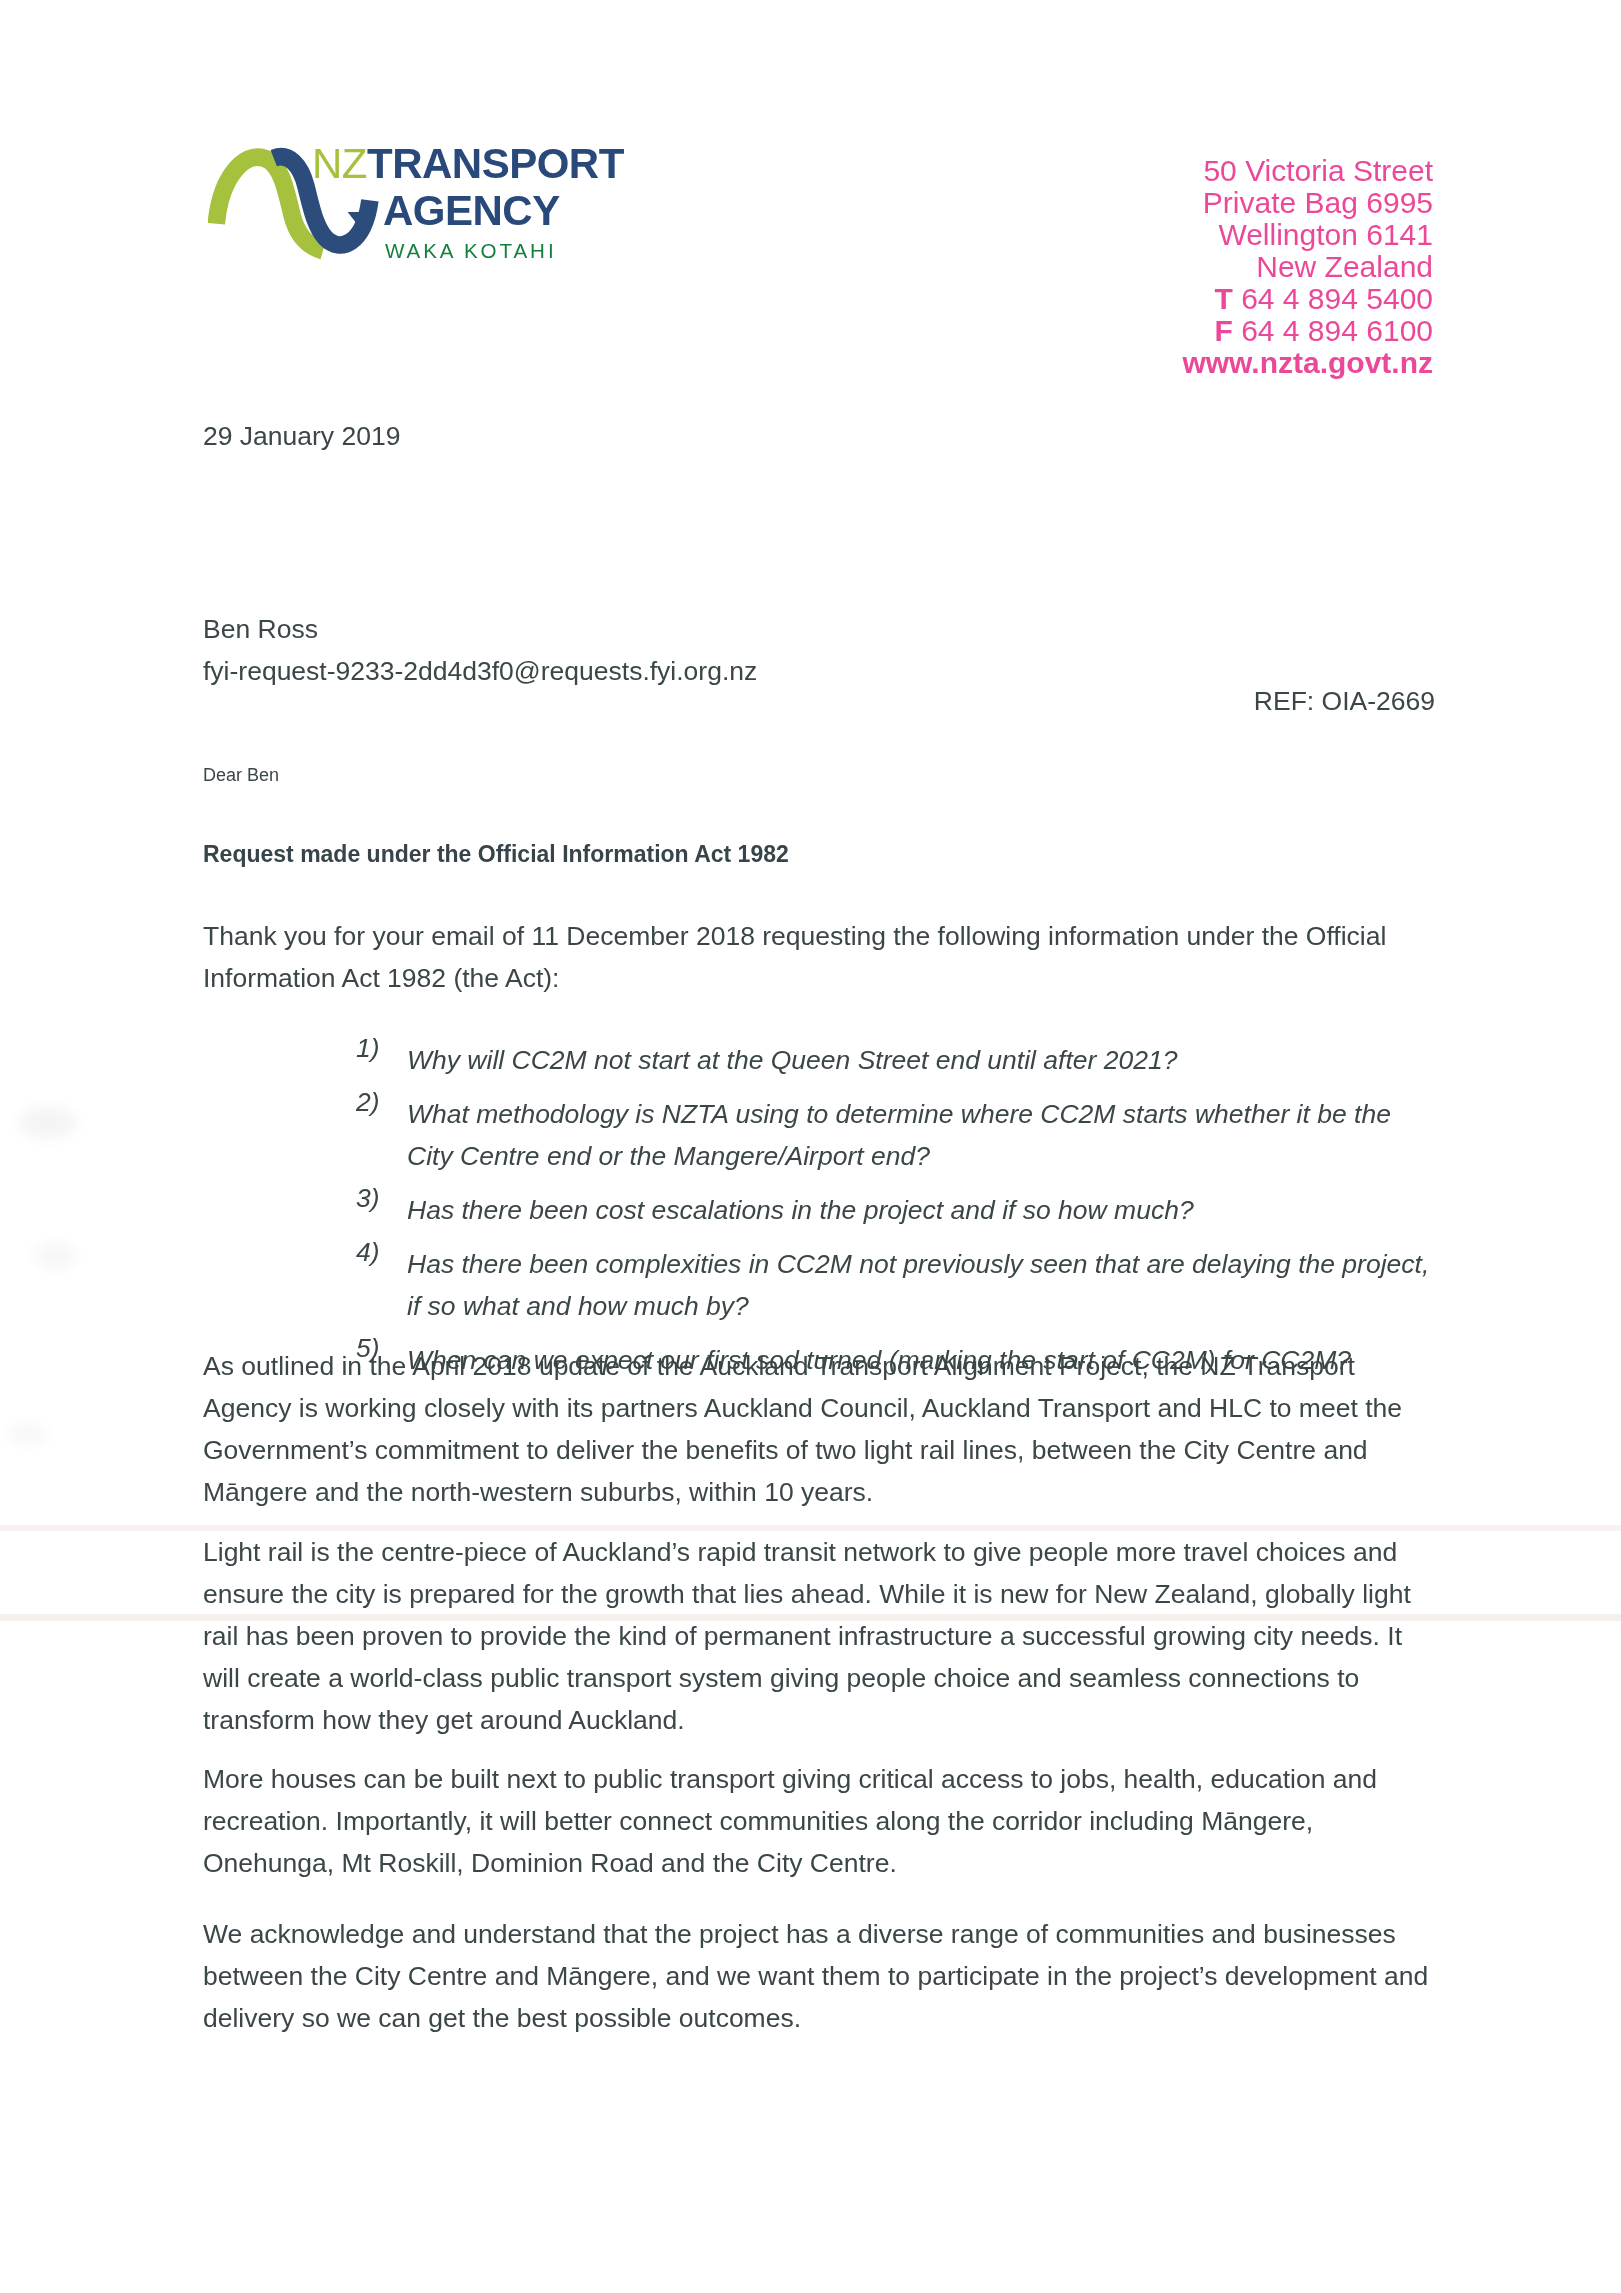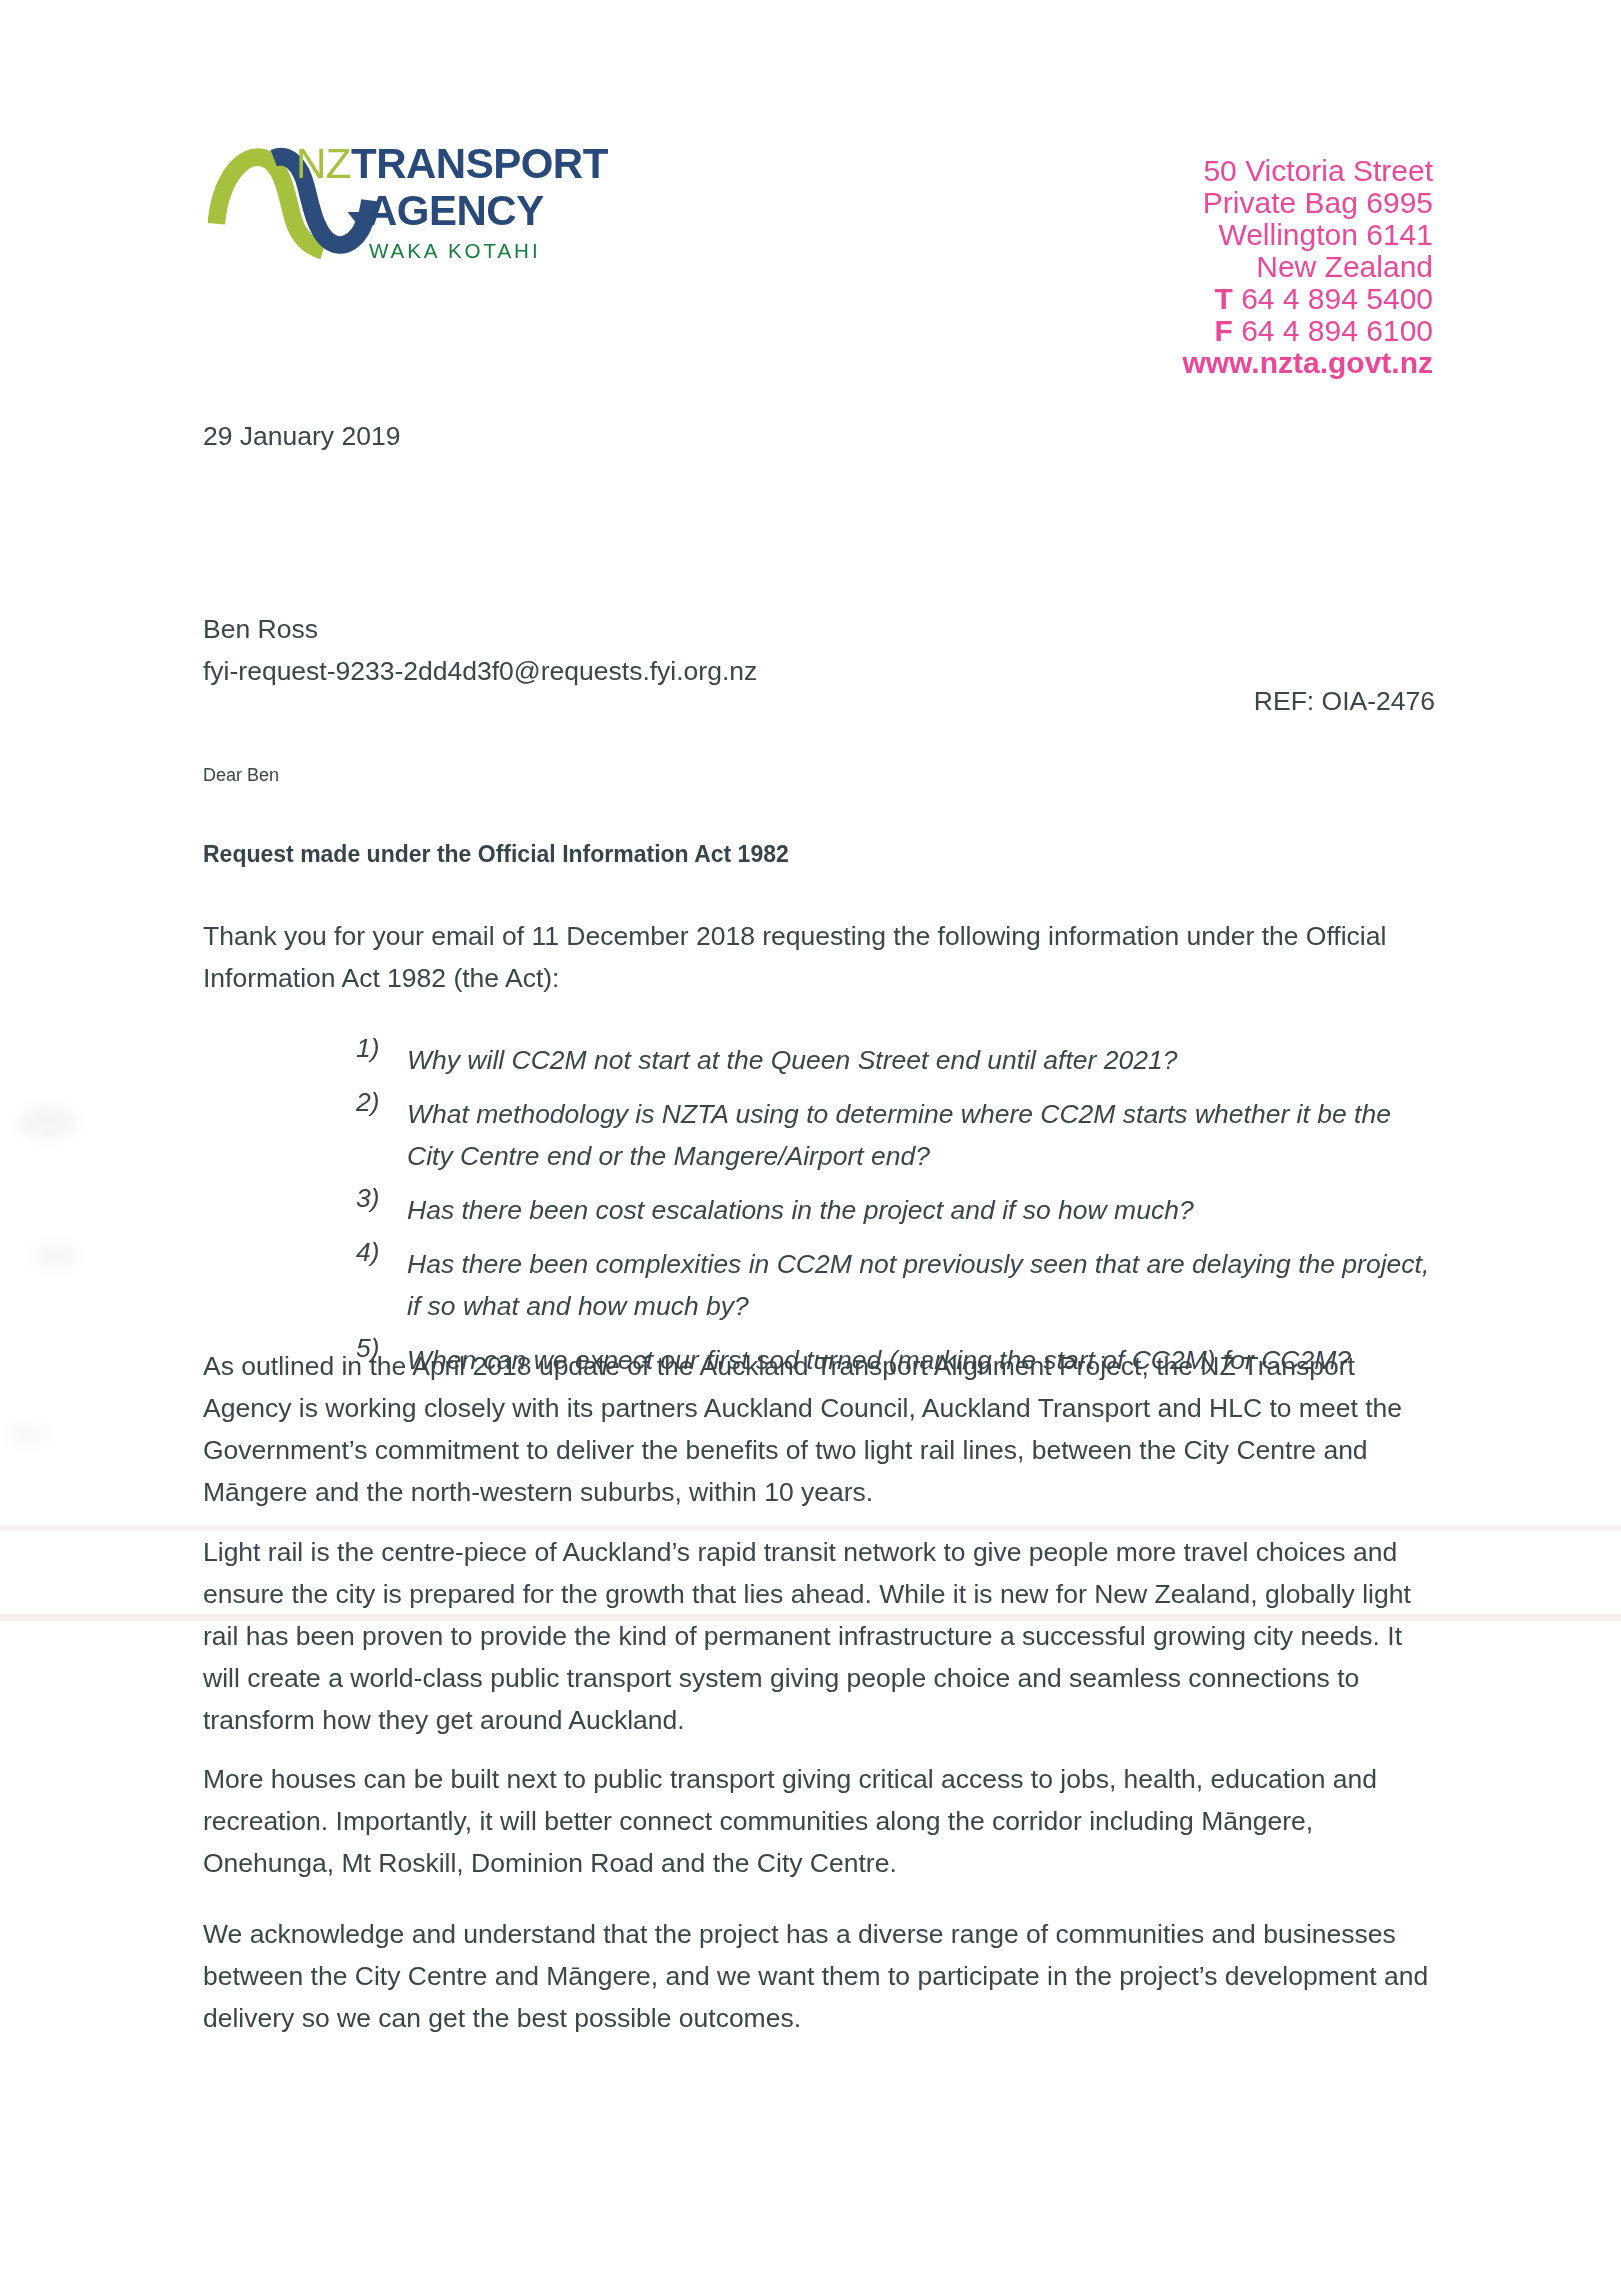--- a/index.html
+++ b/index.html
@@ -8,21 +8,21 @@
     position:relative;
     width:1621px; height:2294px;
     margin:0 auto;
     background:#ffffff;
     font-family:"Liberation Sans","DejaVu Sans",sans-serif;
     color:#3b4649;
     overflow:hidden;
   }
   
   .logo-mark { position:absolute; left:208px; top:137px; }
-  .logo-text { position:absolute; left:296px; top:143px; line-height:1; }
+  .logo-text { position:absolute; left:312px; top:143px; line-height:1; }
   .logo-line1 { font-size:42px; letter-spacing:-0.5px; white-space:nowrap; }
   .logo-nz { color:#a5c13e; font-weight:400; }
   .logo-transport { color:#29497a; font-weight:700; }
   .logo-agency { font-size:42px; font-weight:600; color:#29497a; margin-left:71px; margin-top:4.9px; letter-spacing:-0.5px; }
   .logo-tagline { font-size:20.6px; font-weight:500; color:#15803d; margin-left:73px; margin-top:8.8px; letter-spacing:2.9px; }
   .contact {
     position:absolute; right:188px; top:155px;
     text-align:right; font-size:30px; line-height:32px; color:#ec4899;
   }
   .contact .bold-label { font-weight:700; }
@@ -91,21 +91,21 @@
     <div class="website">www.nzta.govt.nz</div>
   </div>
 
   <div class="abs date-line">29 January 2019</div>
 
   <div class="abs recipient">
     <div>Ben Ross</div>
     <div>fyi-request-9233-2dd4d3f0@requests.fyi.org.nz</div>
   </div>
 
-  <div class="abs ref-line">REF: OIA-2476</div>
+  <div class="abs ref-line">REF: OIA-2669</div>
 
   <div class="abs salutation">Dear Ben</div>
 
   <div class="abs subject">Request made under the Official Information Act 1982</div>
 
   <div class="abs intro">Thank you for your email of 11 December 2018 requesting the following information under the Official Information Act 1982 (the Act):</div>
 
   <div class="abs questions">
     <div class="q-item">
       <span class="q-num">1)</span>

